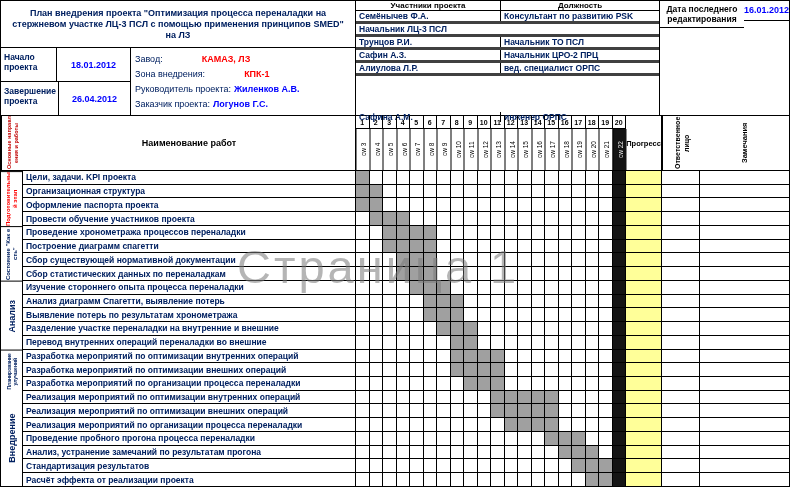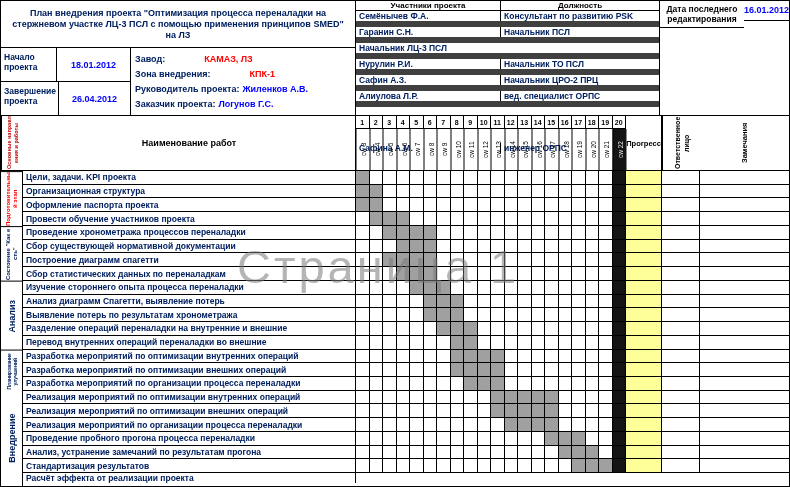--- a/index.html
+++ b/index.html
@@ -17,30 +17,30 @@
   .title { height:47px; border-bottom:1px solid #000; display:flex; align-items:center; justify-content:center;
            text-align:center; font-weight:bold; font-size:9px; line-height:11px; color:var(--navy); padding:1px 8px; }
   .tl-bottom { flex:1; display:flex; }
   .dates { width:130px; border-right:1px solid #000; display:flex; flex-direction:column; }
   .date-block { flex:1; display:flex; }
   .date-block.first { border-bottom:1px solid #000; }
   .date-label { flex:1; font-weight:bold; font-size:8.5px; line-height:10px; color:var(--navy); padding:4px 2px 0 3px; }
   .date-value { width:74px; border-left:1px solid #000; display:flex; align-items:center; justify-content:center;
                 color:var(--blue); font-weight:bold; font-size:9px; }
   .factory { flex:1; padding:4px 0 0 4px; font-size:9px; line-height:15px; white-space:nowrap; overflow:hidden; }
-  .f-lbl { color:var(--navy); font-weight:bold; }
+  .f-lbl { color:var(--navy); font-weight:normal; }
   .f-val { font-weight:bold; margin-left:3px; }
   .red { color:var(--red);padding-left:36px; } .blue { color:var(--blue); }
 
   .participants { width:304px; border-right:1px solid #000; display:flex; flex-direction:column; font-size:8.5px; }
   .p-header { height:20px; display:flex; border-bottom:1px solid #000; font-weight:bold; font-size:8px; }
   .p-h-name { width:145px; border-right:1px solid #000; display:flex; align-items:center; justify-content:center; }
   .p-h-pos  { flex:1; display:flex; align-items:center; justify-content:center; }
   .p-rows { flex:1; display:flex; flex-direction:column; }
-  .p-row { flex:1 1 0; display:flex; border-bottom:6px solid #404040; }
+  .p-row { flex:1 1 0; display:flex; border-bottom:3px solid #404040; }
   .p-row:last-child { border-bottom:none;margin-top:36px; }
   .p-name { width:145px; border-right:1px solid #000; color:var(--navy); font-weight:bold; padding-left:3px;
             display:flex; align-items:center; white-space:nowrap; overflow:hidden; }
   .p-pos  { flex:1; color:var(--navy); font-weight:bold; padding-left:3px;
             display:flex; align-items:center; white-space:nowrap; overflow:hidden; }
 
   .top-right { flex:1; display:flex; }
   .tr-label { height:27px; border-bottom:1px solid #000; text-align:center; font-weight:bold;
               font-size:8.5px; line-height:10px; padding:3px 6px 0 6px; }
   .tr-date { height:20px; border-bottom:1px solid #000; text-align:center; color:var(--blue);
@@ -75,21 +75,21 @@
   .group-cell { display:flex; align-items:center; justify-content:center; border-bottom:1px solid #000;
                 font-weight:bold; text-align:center; overflow:hidden; word-break:break-all; line-height:7px; }
   .group-cell:last-child { border-bottom:none; }
   .group-col .group-cell:nth-child(1) { font-size:6px; }
   .group-col .group-cell:nth-child(2) { font-size:6px; }
   .group-col .group-cell:nth-child(3) { font-size:9px; line-height:10px; }
   .group-col .group-cell:nth-child(4) { font-size:5px; line-height:6px; }
   .group-col .group-cell:nth-child(5) { font-size:9px; line-height:10px; }
   .rows { flex:1; display:flex; flex-direction:column; }
   .t-row { flex:1 1 0; display:flex; border-bottom:1px solid #000; }
-  .t-row:last-child { border-bottom:none;flex-direction:column; }
+  .t-row:last-child { border-bottom:none; }
   .t-name { width:333px; border-right:1px solid #000; color:var(--navy); font-weight:bold; font-size:8.5px;
             display:flex; align-items:center; padding-left:3px; white-space:nowrap; overflow:hidden; }
   .t-cell { width:13.5px; flex:none; border-right:1px solid #000; }
   .t-cell.filled { background:var(--bar); }
   .t-cell.dark { background:var(--dark); }
   .t-progress { width:36px; flex:none; border-right:1px solid #000; background:var(--yellow); }
   .t-resp { width:38px; flex:none; border-right:1px solid #000; }
   .t-remarks { flex:1; }
 
   .watermark { position:absolute; left:236px; top:238px; font-size:47px; letter-spacing:3px;
@@ -135,28 +135,24 @@
       <div class="p-header">
         <div class="p-h-name">Участники проекта</div>
         <div class="p-h-pos">Должность</div>
       </div>
       <div class="p-rows">
           <div class="p-row">
             <div class="p-name">Семёнычев Ф.А.</div>
             <div class="p-pos">Консультант по развитию PSK</div>
           </div>
           <div class="p-row">
-            <div class="p-name">Гаранин С.Н.</div>
-            <div class="p-pos">Начальник ПСЛ</div>
+            <div class="p-pos">Начальник ЛЦ-3 ПСЛ</div>
           </div>
           <div class="p-row">
-            <div class="p-pos">Начальник ЛЦ-3 ПСЛ</div>
-          </div>
-          <div class="p-row">
-            <div class="p-name">Нурулин Р.И.</div>
+            <div class="p-name">Трунцов Р.И.</div>
             <div class="p-pos">Начальник ТО ПСЛ</div>
           </div>
           <div class="p-row">
             <div class="p-name">Сафин А.З.</div>
             <div class="p-pos">Начальник ЦРО-2 ПРЦ</div>
           </div>
           <div class="p-row">
             <div class="p-name">Алиулова Л.Р.</div>
             <div class="p-pos">вед. специалист ОРПС</div>
           </div>
@@ -361,20 +357,46 @@
           <div class="t-cell"></div>
           <div class="t-cell"></div>
           <div class="t-cell"></div>
           <div class="t-cell"></div>
           <div class="t-cell dark"></div>
           <div class="t-progress"></div>
           <div class="t-resp"></div>
           <div class="t-remarks"></div>
         </div>
         <div class="t-row">
+          <div class="t-name">Построение диаграмм спагетти</div>
+          <div class="t-cell"></div>
+          <div class="t-cell"></div>
+          <div class="t-cell filled"></div>
+          <div class="t-cell filled"></div>
+          <div class="t-cell filled"></div>
+          <div class="t-cell filled"></div>
+          <div class="t-cell"></div>
+          <div class="t-cell"></div>
+          <div class="t-cell"></div>
+          <div class="t-cell"></div>
+          <div class="t-cell"></div>
+          <div class="t-cell"></div>
+          <div class="t-cell"></div>
+          <div class="t-cell"></div>
+          <div class="t-cell"></div>
+          <div class="t-cell"></div>
+          <div class="t-cell"></div>
+          <div class="t-cell"></div>
+          <div class="t-cell"></div>
+          <div class="t-cell dark"></div>
+          <div class="t-progress"></div>
+          <div class="t-resp"></div>
+          <div class="t-remarks"></div>
+        </div>
+        <div class="t-row">
           <div class="t-name">Сбор существующей нормативной документации</div>
           <div class="t-cell"></div>
           <div class="t-cell"></div>
           <div class="t-cell"></div>
           <div class="t-cell filled"></div>
           <div class="t-cell filled"></div>
           <div class="t-cell filled"></div>
           <div class="t-cell"></div>
           <div class="t-cell"></div>
           <div class="t-cell"></div>
@@ -387,46 +409,20 @@
           <div class="t-cell"></div>
           <div class="t-cell"></div>
           <div class="t-cell"></div>
           <div class="t-cell"></div>
           <div class="t-cell dark"></div>
           <div class="t-progress"></div>
           <div class="t-resp"></div>
           <div class="t-remarks"></div>
         </div>
         <div class="t-row">
-          <div class="t-name">Построение диаграмм спагетти</div>
-          <div class="t-cell"></div>
-          <div class="t-cell"></div>
-          <div class="t-cell filled"></div>
-          <div class="t-cell filled"></div>
-          <div class="t-cell filled"></div>
-          <div class="t-cell filled"></div>
-          <div class="t-cell"></div>
-          <div class="t-cell"></div>
-          <div class="t-cell"></div>
-          <div class="t-cell"></div>
-          <div class="t-cell"></div>
-          <div class="t-cell"></div>
-          <div class="t-cell"></div>
-          <div class="t-cell"></div>
-          <div class="t-cell"></div>
-          <div class="t-cell"></div>
-          <div class="t-cell"></div>
-          <div class="t-cell"></div>
-          <div class="t-cell"></div>
-          <div class="t-cell dark"></div>
-          <div class="t-progress"></div>
-          <div class="t-resp"></div>
-          <div class="t-remarks"></div>
-        </div>
-        <div class="t-row">
           <div class="t-name">Сбор статистических данных по переналадкам</div>
           <div class="t-cell"></div>
           <div class="t-cell"></div>
           <div class="t-cell"></div>
           <div class="t-cell filled"></div>
           <div class="t-cell filled"></div>
           <div class="t-cell filled"></div>
           <div class="t-cell"></div>
           <div class="t-cell"></div>
           <div class="t-cell"></div>
@@ -517,21 +513,21 @@
           <div class="t-cell"></div>
           <div class="t-cell"></div>
           <div class="t-cell"></div>
           <div class="t-cell"></div>
           <div class="t-cell dark"></div>
           <div class="t-progress"></div>
           <div class="t-resp"></div>
           <div class="t-remarks"></div>
         </div>
         <div class="t-row">
-          <div class="t-name">Разделение операций переналадки на внутренние и внешние</div>
+          <div class="t-name">Разделение участке переналадки на внутренние и внешние</div>
           <div class="t-cell"></div>
           <div class="t-cell"></div>
           <div class="t-cell"></div>
           <div class="t-cell"></div>
           <div class="t-cell"></div>
           <div class="t-cell"></div>
           <div class="t-cell filled"></div>
           <div class="t-cell filled"></div>
           <div class="t-cell filled"></div>
           <div class="t-cell"></div>

